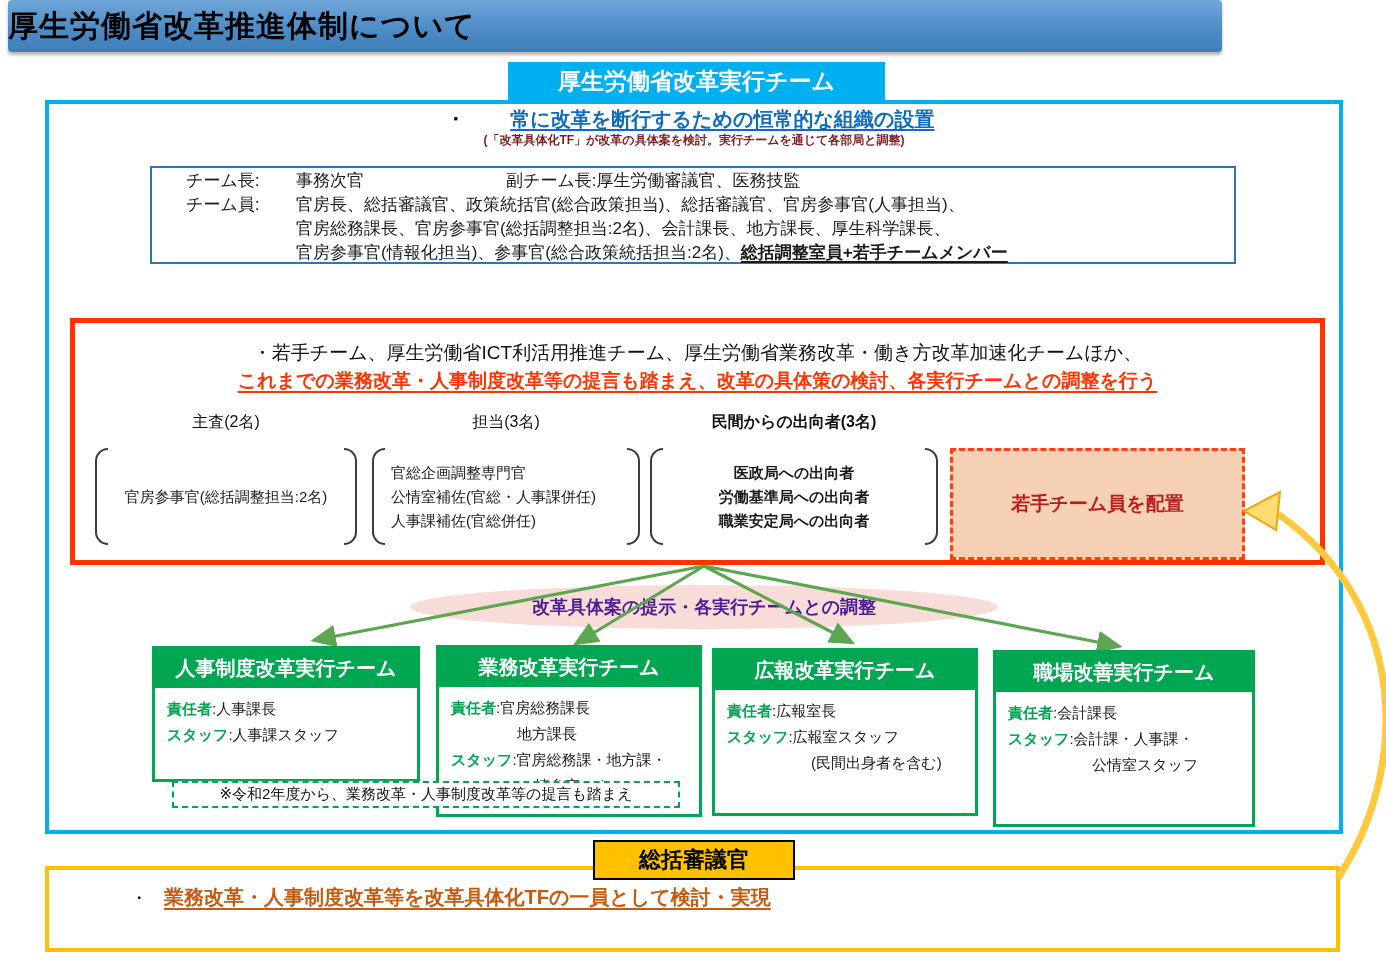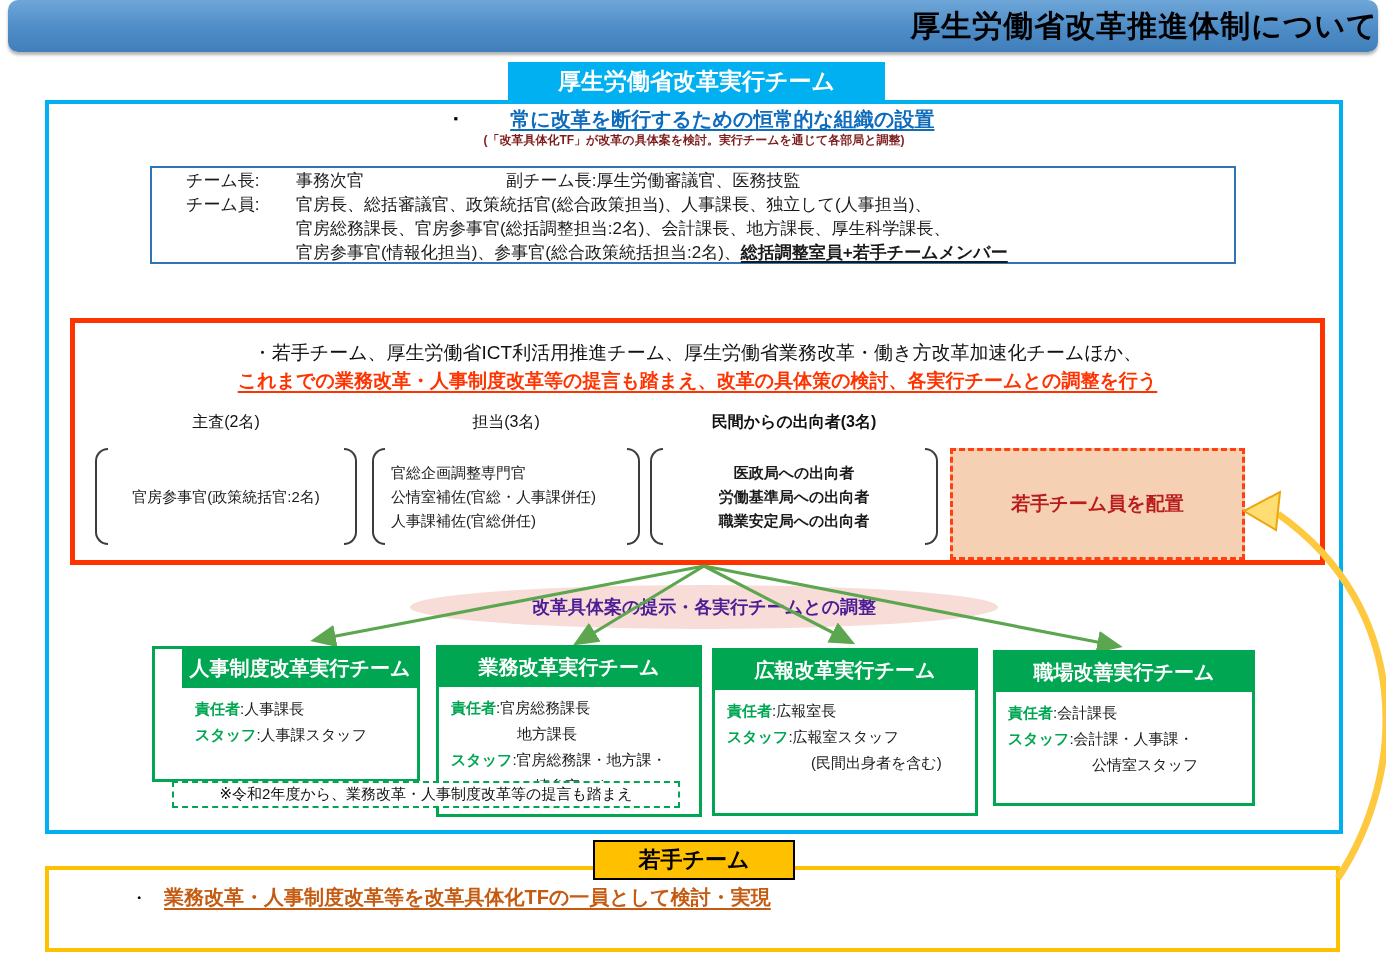--- a/index.html
+++ b/index.html
@@ -1,24 +1,24 @@
 <!DOCTYPE html>
 <html><head>
 <meta charset="utf-8">
 <style>
   html,body{margin:0;padding:0;background:#fff;}
   .canvas{position:relative;width:1386px;height:966px;background:#fff;overflow:hidden;
           font-family:"Liberation Sans","DejaVu Sans",sans-serif;color:#1a1a1a;}
   .abs{position:absolute;}
 
   
-  .banner{left:8px;top:0;width:1370px;height:52px;border-radius:10px;
+  .banner{left:8px;top:0;width:1214px;height:52px;border-radius:4px;
           background:linear-gradient(180deg,#6ea6d8 0%,#4e8cc6 55%,#3f7fbb 100%);
           box-shadow:0 3px 3px rgba(90,90,90,.45);
-          display:flex;align-items:center;justify-content:flex-end;}
+          display:flex;align-items:center;justify-content:flex-start;}
   .banner .t{font-size:30px;font-weight:bold;color:#000;letter-spacing:1px;}
 
   
   .exec-label{left:508px;top:62px;width:377px;height:38px;background:#00b0f0;
               display:flex;align-items:center;justify-content:center;
               color:#fff;font-size:23px;font-weight:bold;z-index:2;}
   .exec-box{left:45px;top:100px;width:1290px;height:726px;border:4px solid #00b0f0;background:#fff;}
 
   .headline{left:45px;top:106px;width:1298px;text-align:center;font-size:20px;font-weight:bold;}
   .headline .sq{color:#000;font-size:13px;vertical-align:3px;margin-right:52px;}
@@ -101,39 +101,39 @@
   </div>
   <div class="abs subheadline">(「改革具体化TF」が改革の具体案を検討。実行チームを通じて各部局と調整)</div>
 
   <div class="abs members-box">
     <div class="row1">
       <span class="lab">チーム長:</span><span class="val1">事務次官</span><span>副チーム長:厚生労働審議官、医務技監</span>
     </div>
     <div class="members-grid">
       <span class="lab">チーム員:</span>
       <span>
-        <span>官房長、総括審議官、政策統括官(総合政策担当)、人事課長、独立して(人事担当)、</span><br>
+        <span>官房長、総括審議官、政策統括官(総合政策担当)、総括審議官、官房参事官(人事担当)、</span><br>
         <span>官房総務課長、官房参事官(総括調整担当:2名)、会計課長、地方課長、厚生科学課長、</span><br>
         <span>官房参事官(情報化担当)、参事官(総合政策統括担当:2名)、</span><span class="emph">総括調整室員+若手チームメンバー</span>
       </span>
     </div>
   </div>
 
   <div class="abs tf-box"></div>
   <div class="abs tf-l1">・若手チーム、厚生労働省ICT利活用推進チーム、厚生労働省業務改革・働き方改革加速化チームほか、</div>
   <div class="abs tf-l2">これまでの業務改革・人事制度改革等の提言も踏まえ、改革の具体策の検討、各実行チームとの調整を行う</div>
 
   <div class="abs grp-title" style="left:95px;width:262px;">主査(2名)</div>
   <div class="abs grp-title" style="left:372px;width:268px;">担当(3名)</div>
   <div class="abs grp-title" style="left:650px;width:288px;font-weight:bold;">民間からの出向者(3名)</div>
 
   <div class="abs bracket" style="left:95px;width:262px;">
     <div class="brk l"></div>
     <div class="brk-body center">
-      <span>官房参事官(政策統括官:2名)</span>
+      <span>官房参事官(総括調整担当:2名)</span>
     </div>
     <div class="brk r"></div>
   </div>
   <div class="abs bracket" style="left:372px;width:268px;">
     <div class="brk l"></div>
     <div class="brk-body">
       <span>官総企画調整専門官</span><br>
       <span>公情室補佐(官総・人事課併任)</span><br>
       <span>人事課補佐(官総併任)</span>
     </div>
@@ -160,21 +160,21 @@
       </marker>
     </defs>
     <g stroke="#5ca64f" stroke-width="3.2" fill="none">
       <path d="M704,566 L315,640" marker-end="url(#ga)"></path>
       <path d="M704,566 L577,643" marker-end="url(#ga)"></path>
       <path d="M704,566 L851,642" marker-end="url(#ga)"></path>
       <path d="M704,566 L1118,646" marker-end="url(#ga)"></path>
     </g>
   </svg>
 
-  <div class="abs team" style="left:152px;top:646px;width:268px;height:136px;padding-left:28px;">
+  <div class="abs team" style="left:152px;top:646px;width:268px;height:136px;">
     <div class="hd">人事制度改革実行チーム</div>
     <div class="bd">
       <div><span class="gl">責任者</span><span>:人事課長</span></div>
       <div><span class="gl">スタッフ</span><span>:人事課スタッフ</span></div>
     </div>
   </div>
 
   <div class="abs team" style="left:436px;top:645px;width:266px;height:172px;">
     <div class="hd">業務改革実行チーム</div>
     <div class="bd">
@@ -187,32 +187,32 @@
 
   <div class="abs team" style="left:712px;top:648px;width:266px;height:168px;">
     <div class="hd">広報改革実行チーム</div>
     <div class="bd">
       <div><span class="gl">責任者</span><span>:広報室長</span></div>
       <div><span class="gl">スタッフ</span><span>:広報室スタッフ</span></div>
       <div class="ind2"><span>(民間出身者を含む)</span></div>
     </div>
   </div>
 
-  <div class="abs team" style="left:993px;top:650px;width:262px;height:156px;">
+  <div class="abs team" style="left:993px;top:650px;width:262px;height:177px;">
     <div class="hd">職場改善実行チーム</div>
     <div class="bd">
       <div><span class="gl">責任者</span><span>:会計課長</span></div>
       <div><span class="gl">スタッフ</span><span>:会計課・人事課・</span></div>
       <div class="ind2"><span>公情室スタッフ</span></div>
     </div>
   </div>
 
   <div class="abs reinforce">※令和2年度から、業務改革・人事制度改革等の提言も踏まえ</div>
 
-  <div class="abs young-label">若手チーム</div>
+  <div class="abs young-label">総括審議官</div>
   <div class="abs young-box"></div>
   <div class="yrow" style="top:884px;">
     <span class="dot">・</span><span class="o-em">業務改革・人事制度改革等を改革具体化TFの一員として検討・実現</span>
   </div>
 
   <svg class="abs svg-layer svg-yellow" viewBox="0 0 1386 966">
     <path d="M1338,878 C1408,772 1412,608 1278,514" fill="none" stroke="#fec93f" stroke-width="7"></path>
     <polygon points="1244,511 1280,492 1276,530" fill="#fedd73" stroke="#eca60b" stroke-width="2"></polygon>
   </svg>
 

